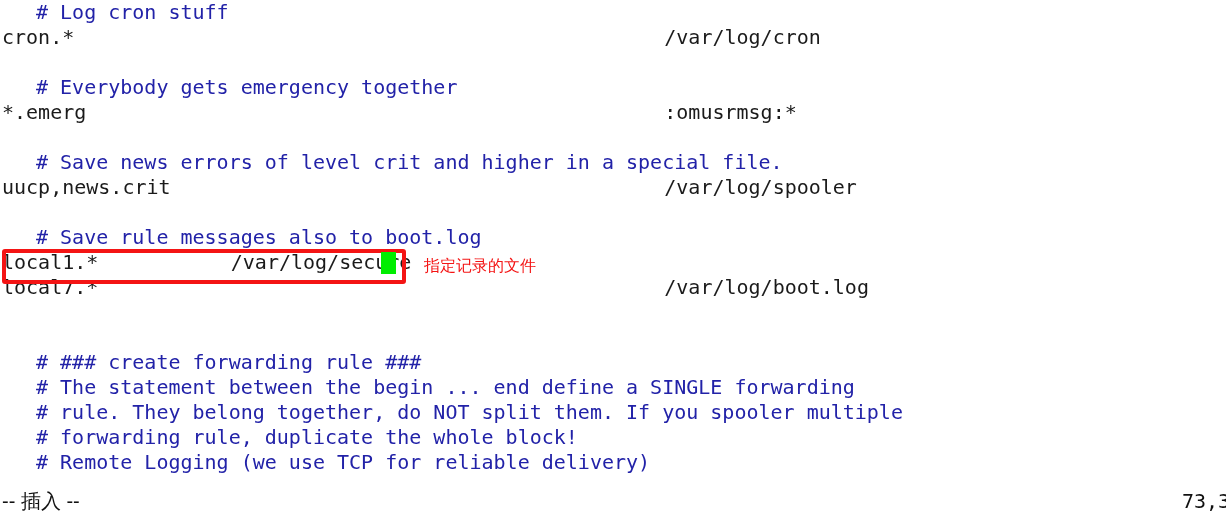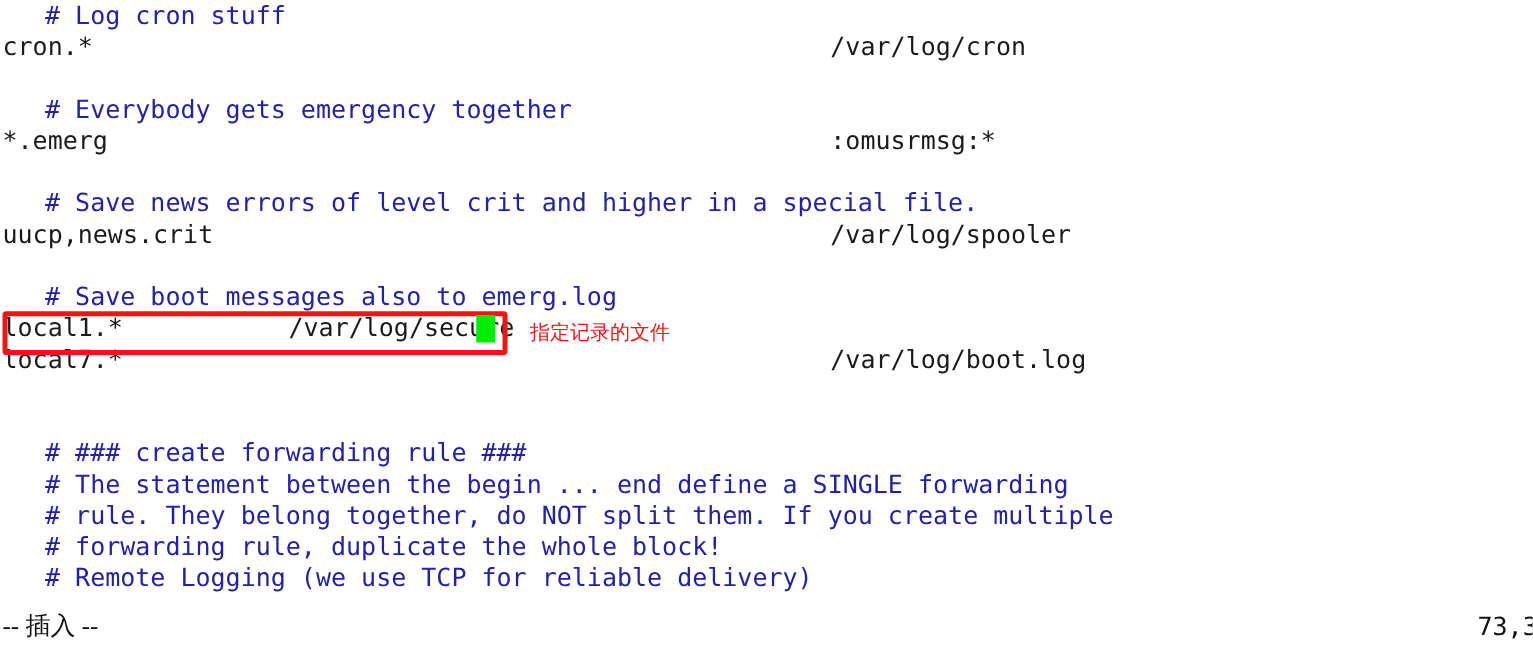--- a/index.html
+++ b/index.html
@@ -57,21 +57,21 @@
     height: 32px;
     line-height: 32px;
     font-size: 20px;
     color: #111111;
     white-space: pre;
   }
   .status-left {
     position: absolute;
     left: 2px;
     top: 0;
-    font-family: Liberation Serif, serif;
+    font-family: Liberation Sans, sans-serif;
     text-align: right;
   }
   .status-right {
     position: absolute;
     left: 1182px;
     top: 0;
     font-family: "DejaVu Sans Mono", "Liberation Mono", monospace;
     white-space: pre;
   }
 
@@ -118,28 +118,28 @@
   <div class="buffer">
       <div class="line comment"># Log cron stuff</div>
       <div class="line ">cron.*                                                 /var/log/cron</div>
       <div class="line blank"></div>
       <div class="line comment"># Everybody gets emergency together</div>
       <div class="line ">*.emerg                                                :omusrmsg:*</div>
       <div class="line blank"></div>
       <div class="line comment"># Save news errors of level crit and higher in a special file.</div>
       <div class="line ">uucp,news.crit                                         /var/log/spooler</div>
       <div class="line blank"></div>
-      <div class="line comment"># Save boot messages also to emerg.log</div>
+      <div class="line comment"># Save rule messages also to boot.log</div>
       <div class="line ">local1.*           /var/log/secure</div>
       <div class="line ">local7.*                                               /var/log/boot.log</div>
       <div class="line blank"></div>
       <div class="line blank"></div>
       <div class="line comment"># ### create forwarding rule ###</div>
       <div class="line comment"># The statement between the begin ... end define a SINGLE forwarding</div>
-      <div class="line comment"># rule. They belong together, do NOT split them. If you create multiple</div>
+      <div class="line comment"># rule. They belong together, do NOT split them. If you spooler multiple</div>
       <div class="line comment"># forwarding rule, duplicate the whole block!</div>
       <div class="line comment"># Remote Logging (we use TCP for reliable delivery)</div>
     </div>
 
   <div class="highlight-box"></div>
 
   <div class="cursor-block"></div>
 
   <div class="annotation">指定记录的文件</div>
 

